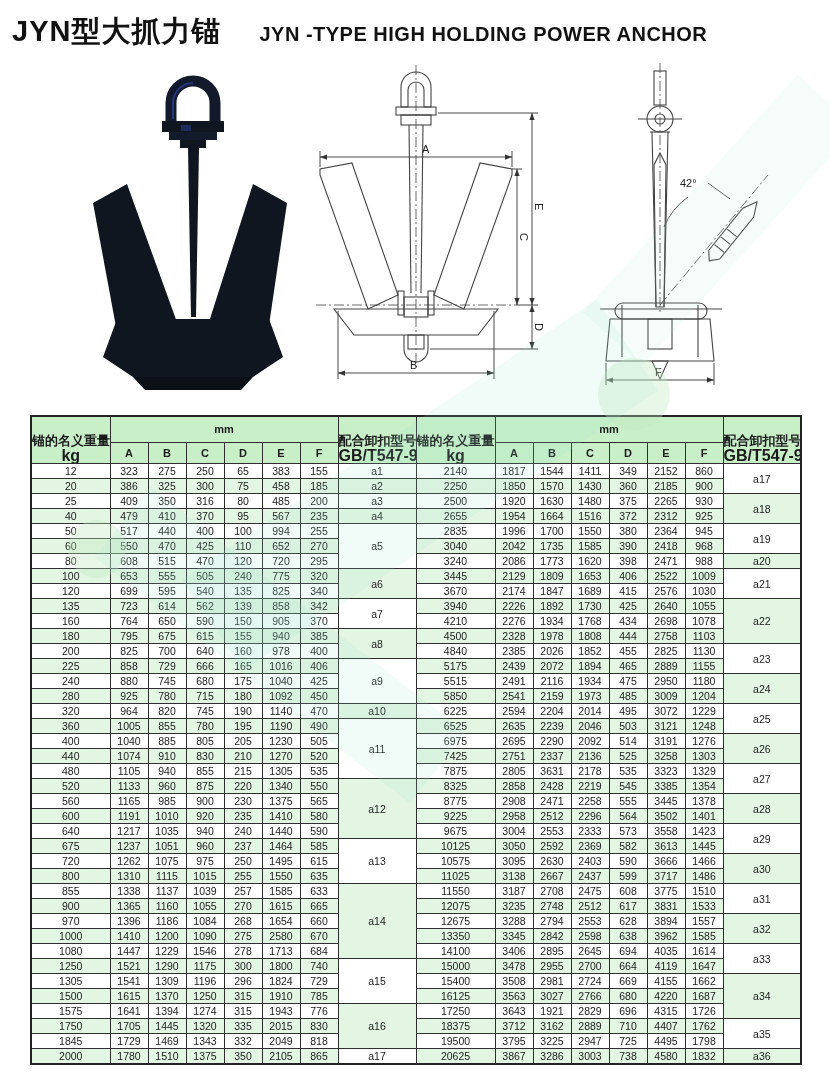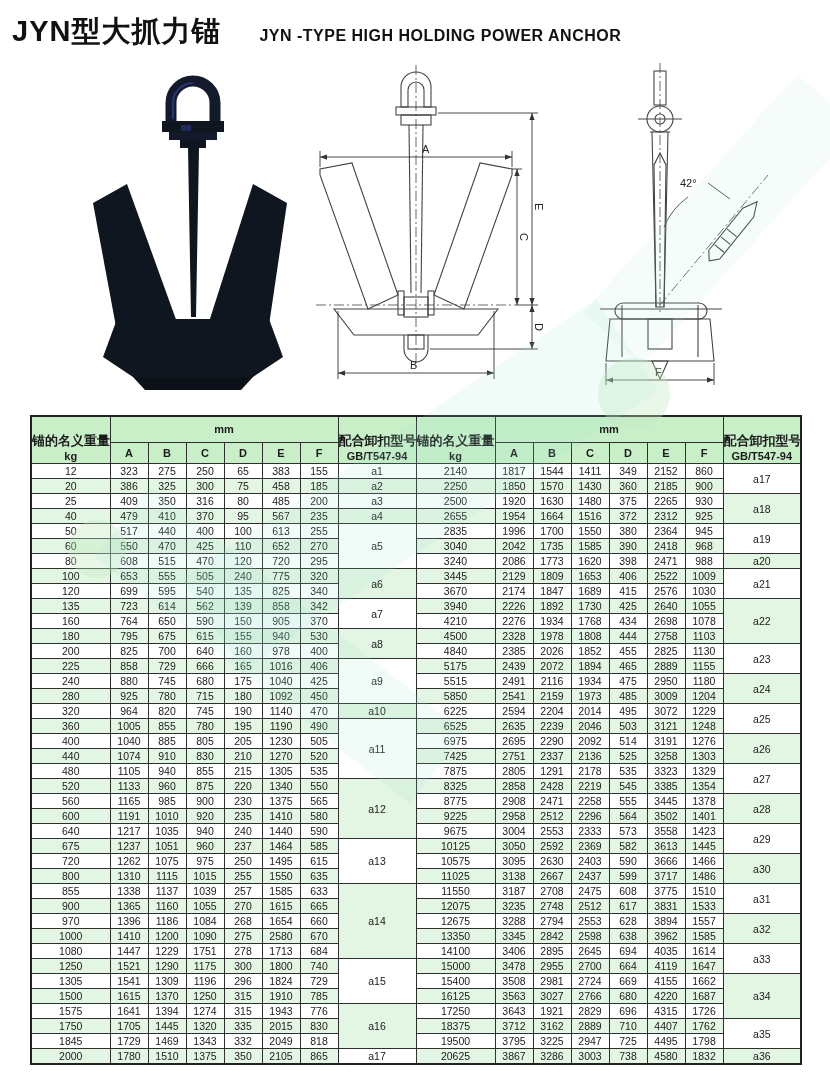--- a/index.html
+++ b/index.html
@@ -2,37 +2,37 @@
 <html><head>
 <meta charset="utf-8">
 <style>
   html,body{margin:0;padding:0;}
   body{
     width:830px;height:1072px;background:#ffffff;position:relative;overflow:hidden;
     font-family:"Liberation Sans", sans-serif;color:#1a1a1a;
   }
   .titlebar{position:absolute;left:12px;top:12px;white-space:nowrap;}
   .title-zh{display:inline-block;font-size:29px;font-weight:bold;letter-spacing:1px;color:#111;}
-  .title-en{display:inline-block;font-size:16px;font-weight:bold;margin-left:38px;color:#111;letter-spacing:.5px;}
+  .title-en{display:inline-block;font-size:20px;font-weight:bold;margin-left:38px;color:#111;letter-spacing:.5px;}
   .diagrams{position:absolute;left:0;top:55px;width:830px;height:345px;}
   .d-photo{position:absolute;left:85px;top:8px;}
   .d-front{position:absolute;left:298px;top:2px;}
   .d-side{position:absolute;left:560px;top:2px;}
 
   .wm{position:absolute;pointer-events:none;z-index:5;}
   .wm-band{background:#9fe0cf;opacity:.14;}
   .wm-circle{background:#bfe9bf;border-radius:50%;opacity:.35;}
 
   .tablewrap{position:absolute;left:30px;top:415px;z-index:1;}
   table{border-collapse:collapse;table-layout:fixed;width:770px;border:2px solid #222;}
   col.c-wt{width:79px;} col.c-d{width:38px;} col.c-sh{width:78px;}
   th,td{border:1px solid #2e2e2e;text-align:center;padding:0;overflow:hidden;white-space:nowrap;}
   thead th{background:#c9efc9;font-weight:bold;}
   .h-zh{font-size:13px;line-height:16px;margin-top:16px;}
-  .h-sub{font-size:11px;line-height:14px;}
+  .h-sub{font-size:16px;line-height:14px;}
   .h-mm{font-size:11px;height:18px;}
   .h-dim{font-size:11px;height:15px;}
   tbody td{font-size:10.5px;height:14px;line-height:14px;font-weight:normal;}
   tr.w td{background:#ffffff;}
   tr.g td{background:#e3f6e3;}
   td.sh{font-size:10.5px;}
   td.sh.w{background:#ffffff;}
   td.sh.g{background:#e3f6e3;}
 
   svg text{font-family:"Liberation Sans",sans-serif;}
@@ -277,21 +277,21 @@
           <td>372</td>
           <td>2312</td>
           <td>925</td>
         </tr>
         <tr class="w">
           <td>50</td>
           <td>517</td>
           <td>440</td>
           <td>400</td>
           <td>100</td>
-          <td>613</td>
+          <td>994</td>
           <td>255</td>
           <td rowspan="3" class="sh w">a5</td>
           <td>2835</td>
           <td>1996</td>
           <td>1700</td>
           <td>1550</td>
           <td>380</td>
           <td>2364</td>
           <td>945</td>
           <td rowspan="2" class="sh w">a19</td>
@@ -397,21 +397,21 @@
           <td>2698</td>
           <td>1078</td>
         </tr>
         <tr class="g">
           <td>180</td>
           <td>795</td>
           <td>675</td>
           <td>615</td>
           <td>155</td>
           <td>940</td>
-          <td>530</td>
+          <td>385</td>
           <td rowspan="2" class="sh g">a8</td>
           <td>4500</td>
           <td>2328</td>
           <td>1978</td>
           <td>1808</td>
           <td>444</td>
           <td>2758</td>
           <td>1103</td>
         </tr>
         <tr class="w">
@@ -552,21 +552,21 @@
         <tr class="w">
           <td>480</td>
           <td>1105</td>
           <td>940</td>
           <td>855</td>
           <td>215</td>
           <td>1305</td>
           <td>535</td>
           <td>7875</td>
           <td>2805</td>
-          <td>1291</td>
+          <td>3631</td>
           <td>2178</td>
           <td>535</td>
           <td>3323</td>
           <td>1329</td>
           <td rowspan="2" class="sh w">a27</td>
         </tr>
         <tr class="g">
           <td>520</td>
           <td>1133</td>
           <td>960</td>
@@ -747,21 +747,21 @@
           <td>2842</td>
           <td>2598</td>
           <td>638</td>
           <td>3962</td>
           <td>1585</td>
         </tr>
         <tr class="w">
           <td>1080</td>
           <td>1447</td>
           <td>1229</td>
-          <td>1751</td>
+          <td>1546</td>
           <td>278</td>
           <td>1713</td>
           <td>684</td>
           <td>14100</td>
           <td>3406</td>
           <td>2895</td>
           <td>2645</td>
           <td>694</td>
           <td>4035</td>
           <td>1614</td>

